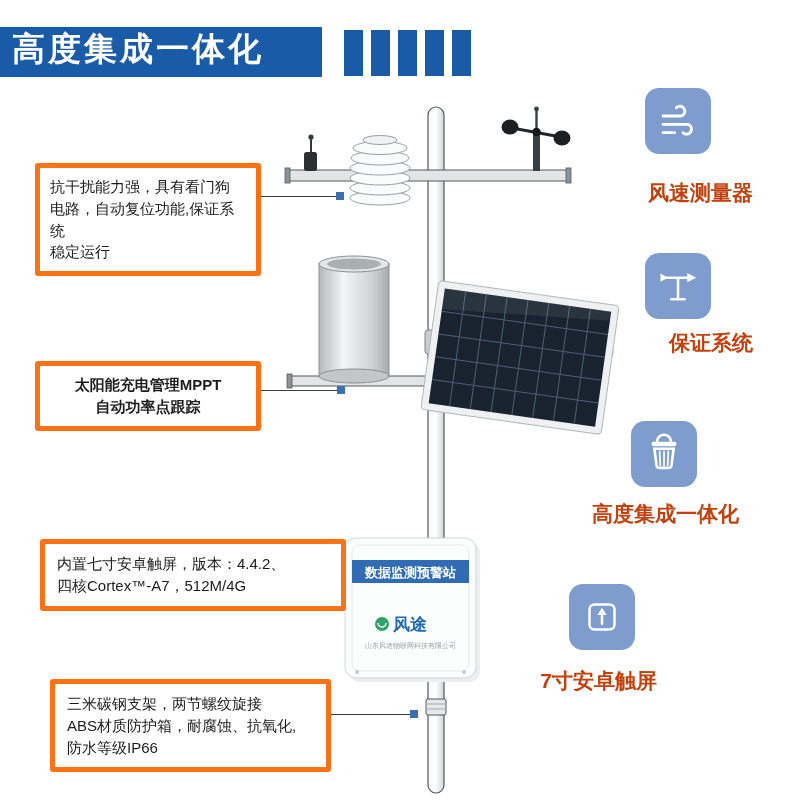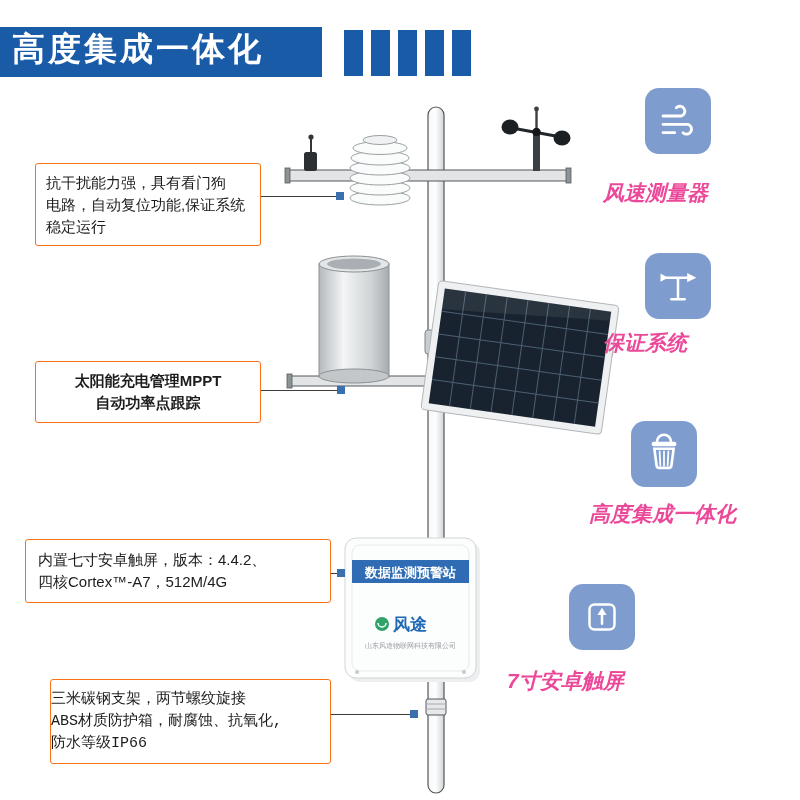--- a/index.html
+++ b/index.html
@@ -12,47 +12,47 @@
     position:absolute; left:0; top:27px; width:322px; height:50px;
     background:#1a5ba8; color:#ffffff; display:flex; 
     padding-left:12px; box-sizing:border-box; font-size:33px; font-weight:bold;
     letter-spacing:3px;
   }
   .bars { position:absolute; left:344px; top:30px; display:flex; gap:8px; }
   .bar { width:19px; height:46px; background:#1a5ba8; }
 
   
   .callout {
-    position:absolute; border:1px solid #f97316; border-radius:3px;
+    position:absolute; border:5px solid #f97316; border-radius:3px;
     background:#ffffff; font-size:15px; line-height:1.45; color:#1c1c1c;
     white-space:pre-line; box-sizing:border-box; padding:8px 10px; z-index:3;
   }
   .c1 { left:35px;  top:163px; width:226px; }
   .c2 { left:35px;  top:361px; width:226px; text-align:center;font-weight:bold; }
-  .c3 { left:25px;  top:539px; width:306px; padding:9px 12px; }
-  .c4 { left:50px;  top:679px; width:281px; padding:9px 0;font-family:Liberation Mono, monospace; }
+  .c3 { left:40px;  top:539px; width:306px; padding:9px 12px; }
+  .c4 { left:50px;  top:679px; width:281px; padding:9px 12px; }
 
   
   .leader { position:absolute; height:0; border-top:1.5px solid #3c3c3c; z-index:2; }
   .lsq { position:absolute; width:8px; height:8px; background:#3a6fb0; z-index:2; }
   .l1 { left:260px; top:196px; width:82px; } .sq1 { left:336px; top:192px; }
   .l2 { left:260px; top:390px; width:83px; } .sq2 { left:337px; top:386px; }
   .l3 { left:330px; top:573px; width:12px; } .sq3 { left:337px; top:569px; }
   .l4 { left:330px; top:714px; width:86px; } .sq4 { left:410px; top:710px; }
 
   
   .tile {
     position:absolute; width:66px; height:66px; border-radius:14px;
     background:#7e9ccd; display:flex; align-items:center; justify-content:center; z-index:3;
   }
   .t1 { left:645px; top:88px; }  .t2 { left:645px; top:253px; }
   .t3 { left:631px; top:421px; } .t4 { left:569px; top:584px; }
   .feature-label {
-    position:absolute; width:150px; text-align:left; font-size:21px;
-    font-weight:bold; color:#ec4899; z-index:3;font-style:italic;
+    position:absolute; width:150px; text-align:right; font-size:21px;
+    font-weight:bold; color:#c2410c; z-index:3;
   }
   .fl1 { left:603px; top:179px; } .fl2 { left:603px; top:329px; }
   .fl3 { left:589px; top:500px; } .fl4 { left:507px; top:667px; }
 
   svg.station { position:absolute; left:0; top:0; z-index:1; }
   svg text { font-family:"Liberation Sans", sans-serif; }
 </style>
 </head>
 <body>
 

